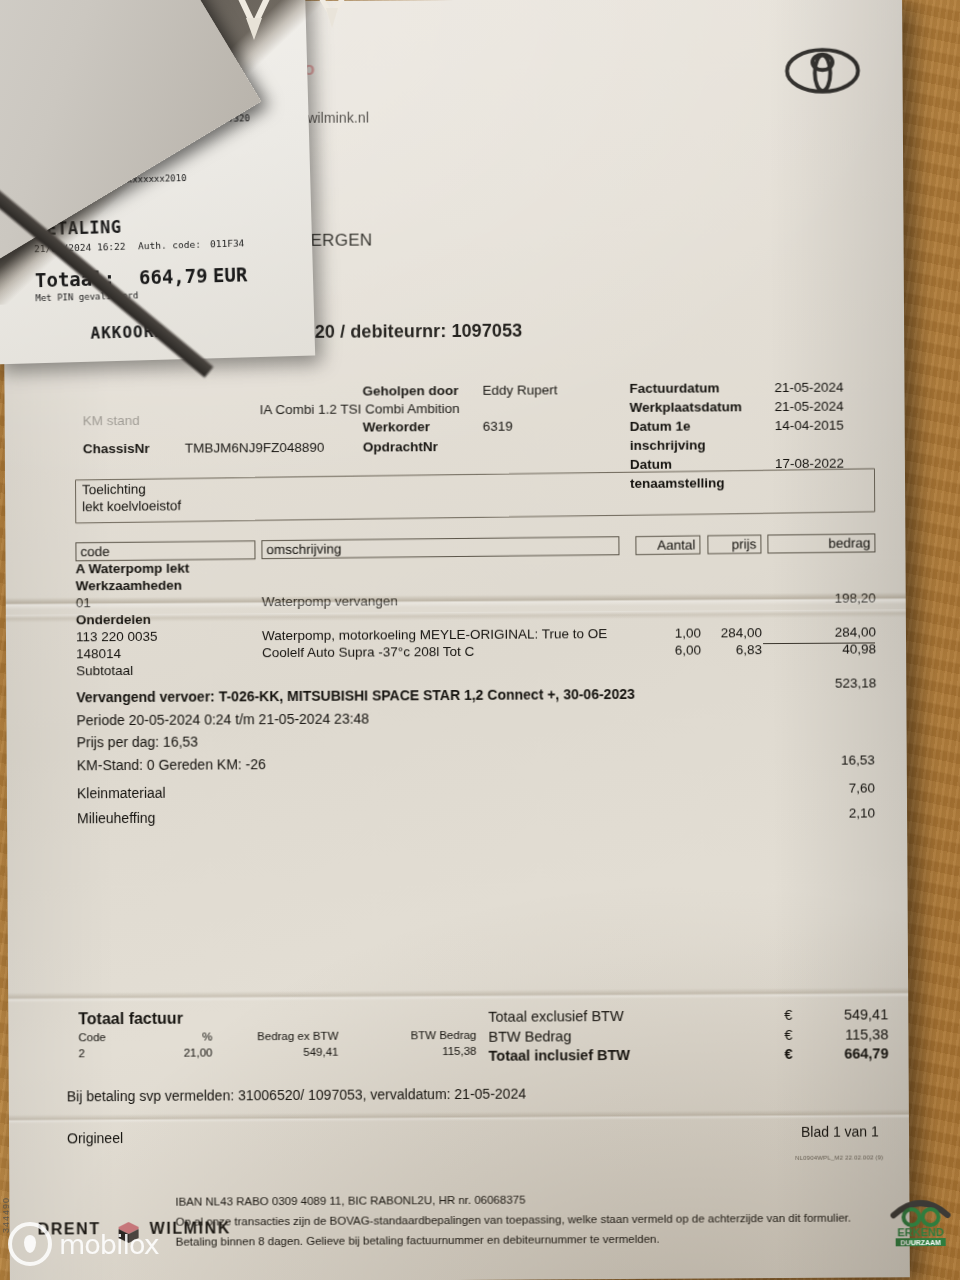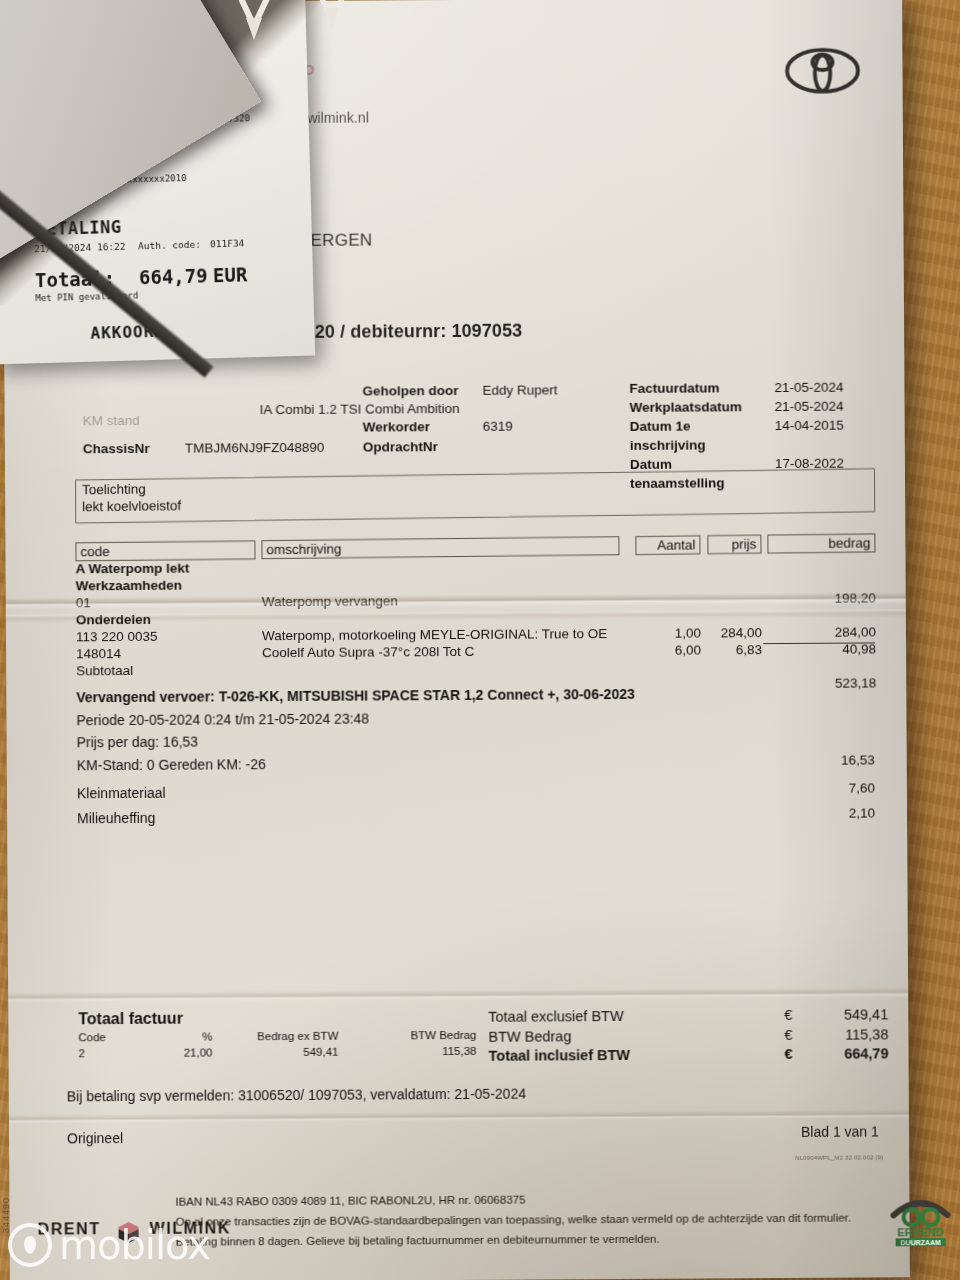--- a/index.html
+++ b/index.html
@@ -137,21 +137,21 @@
     position:absolute;left:-18px;top:176px;width:300px;height:14px;
     background:linear-gradient(to bottom,#4c4742,#2a2724);
     transform:rotate(39.5deg);transform-origin:left top;
     filter:blur(1px);
   }
   .clip1,.clip2{position:absolute;width:52px;height:58px;}
 
   .mobilox{position:absolute;left:8px;top:1222px;display:flex;align-items:center;gap:7px;opacity:.92;}
   .mobilox .ring{width:44px;height:44px;border-radius:50%;border:4px solid rgba(255,255,255,.92);display:flex;align-items:center;justify-content:center;}
   .mobilox .dot{width:12px;height:18px;border-radius:50% 50% 50% 50%/40% 40% 60% 60%;background:rgba(255,255,255,.95);}
-  .mobilox .word{font-size:40px;color:rgba(255,255,255,.95);letter-spacing:-1px;font-family:"DejaVu Sans",sans-serif;}
+  .mobilox .word{font-size:27px;color:rgba(255,255,255,.95);letter-spacing:-1px;font-family:"DejaVu Sans",sans-serif;}
   .sidecode{position:absolute;left:-12px;top:1210px;transform:rotate(-90deg);font-size:9px;color:#5d564b;letter-spacing:1px;}
 
   .blur{filter:blur(.35px);}
 </style>
 </head>
 <body>
 
 <div class="scene">
   <div class="wood-grain"></div>
 

